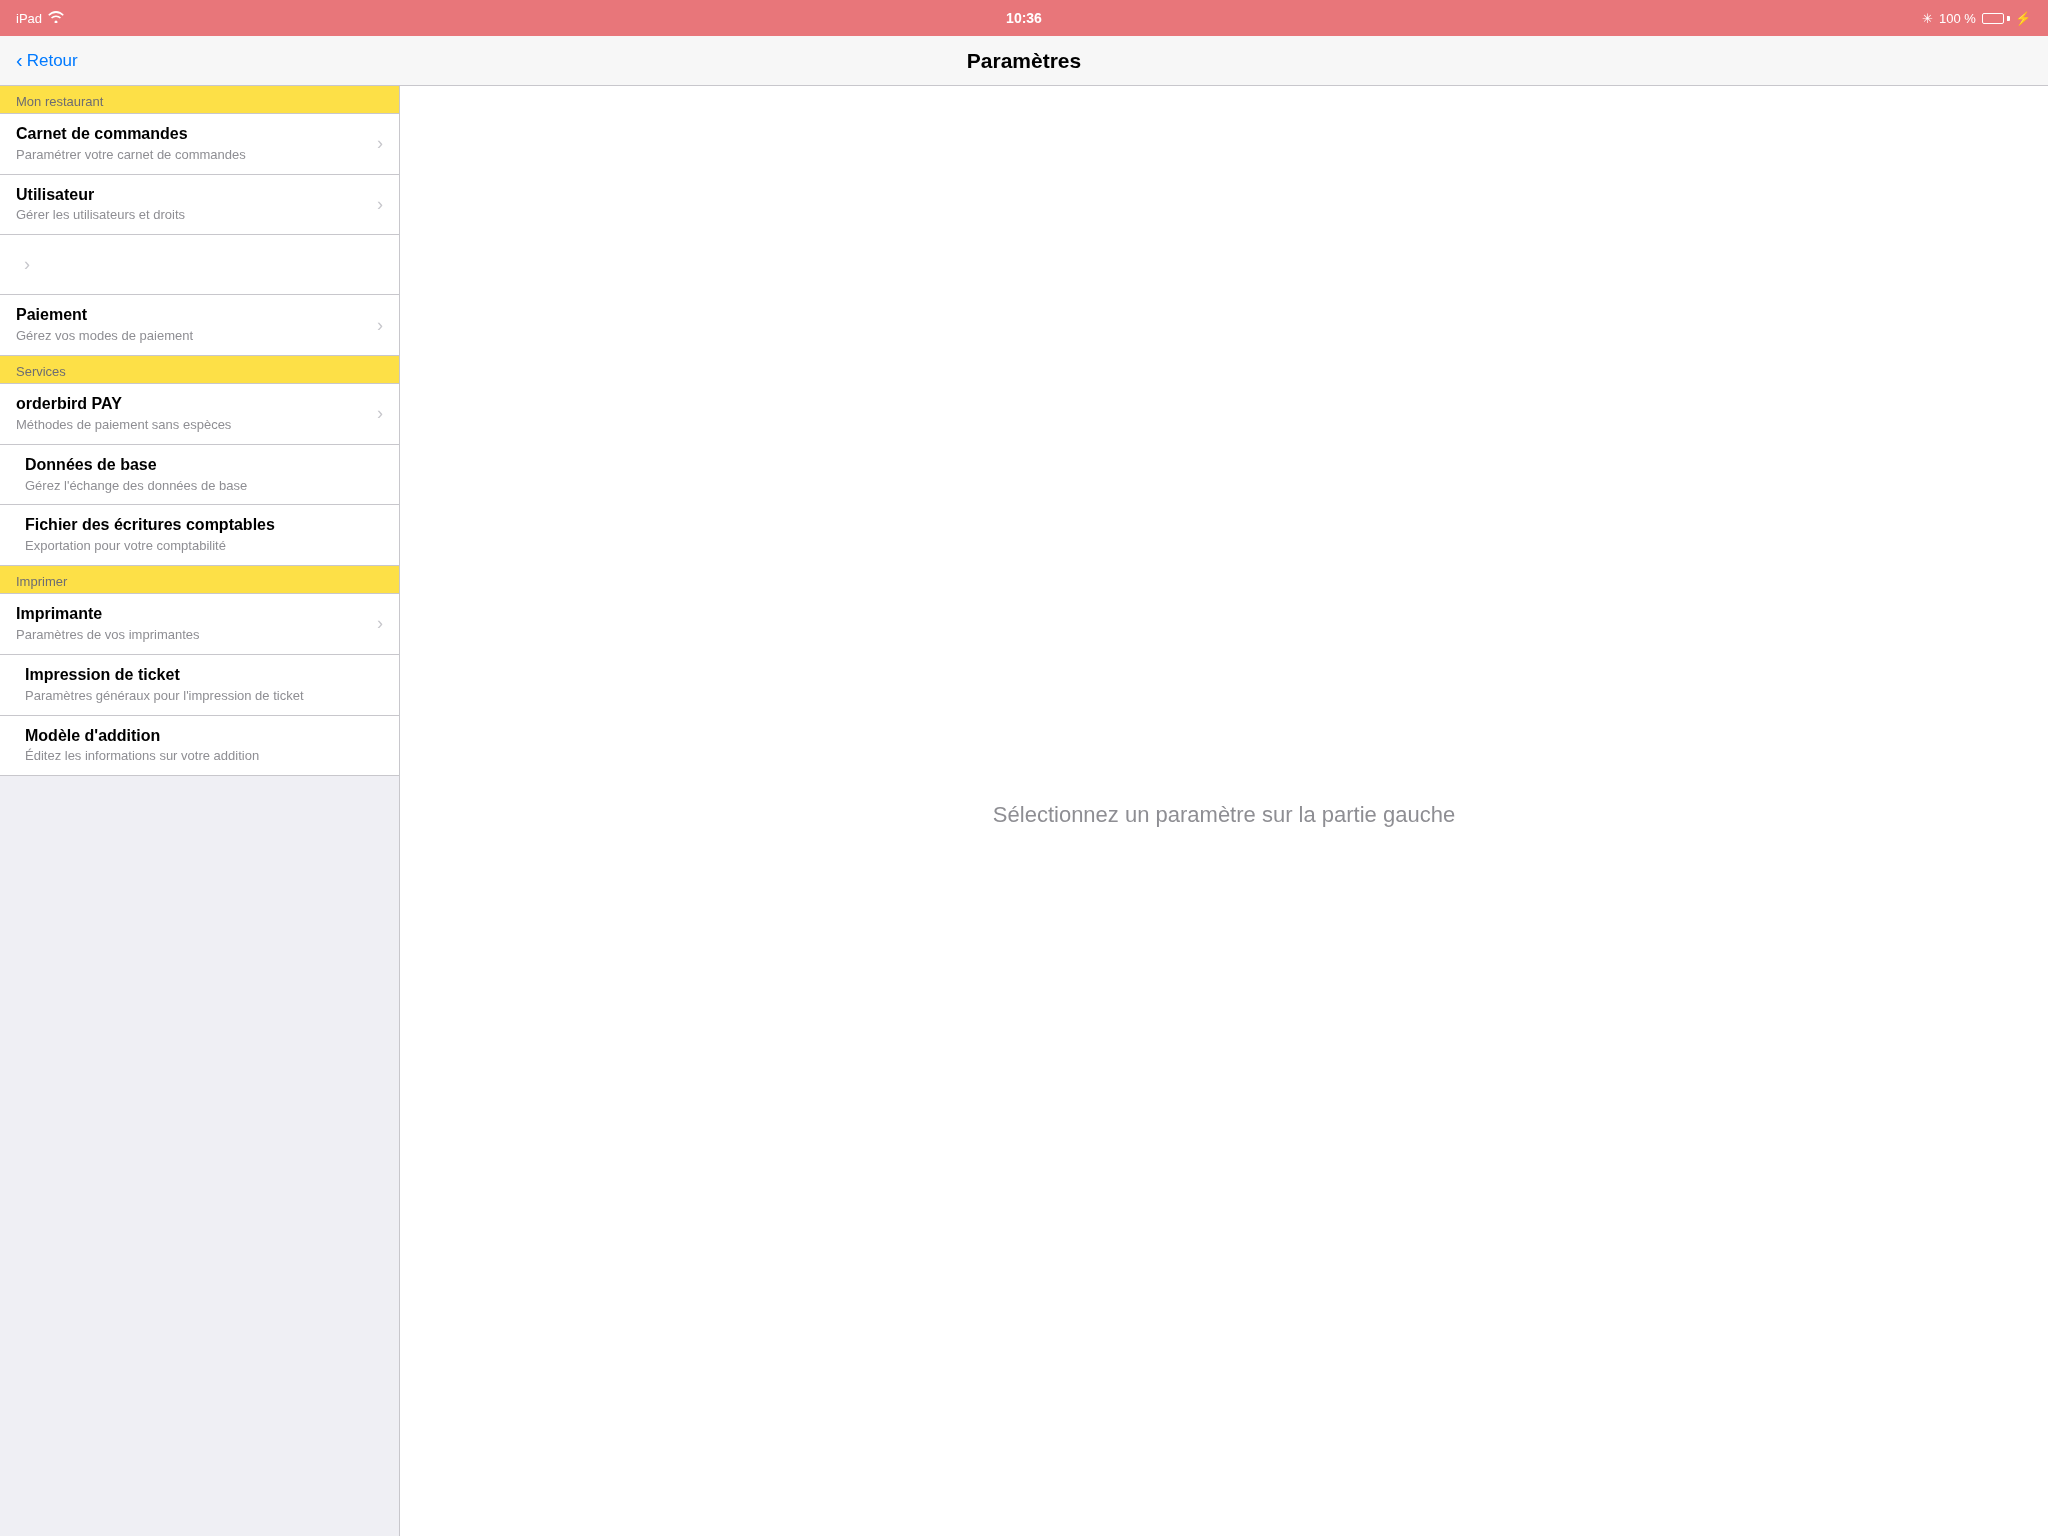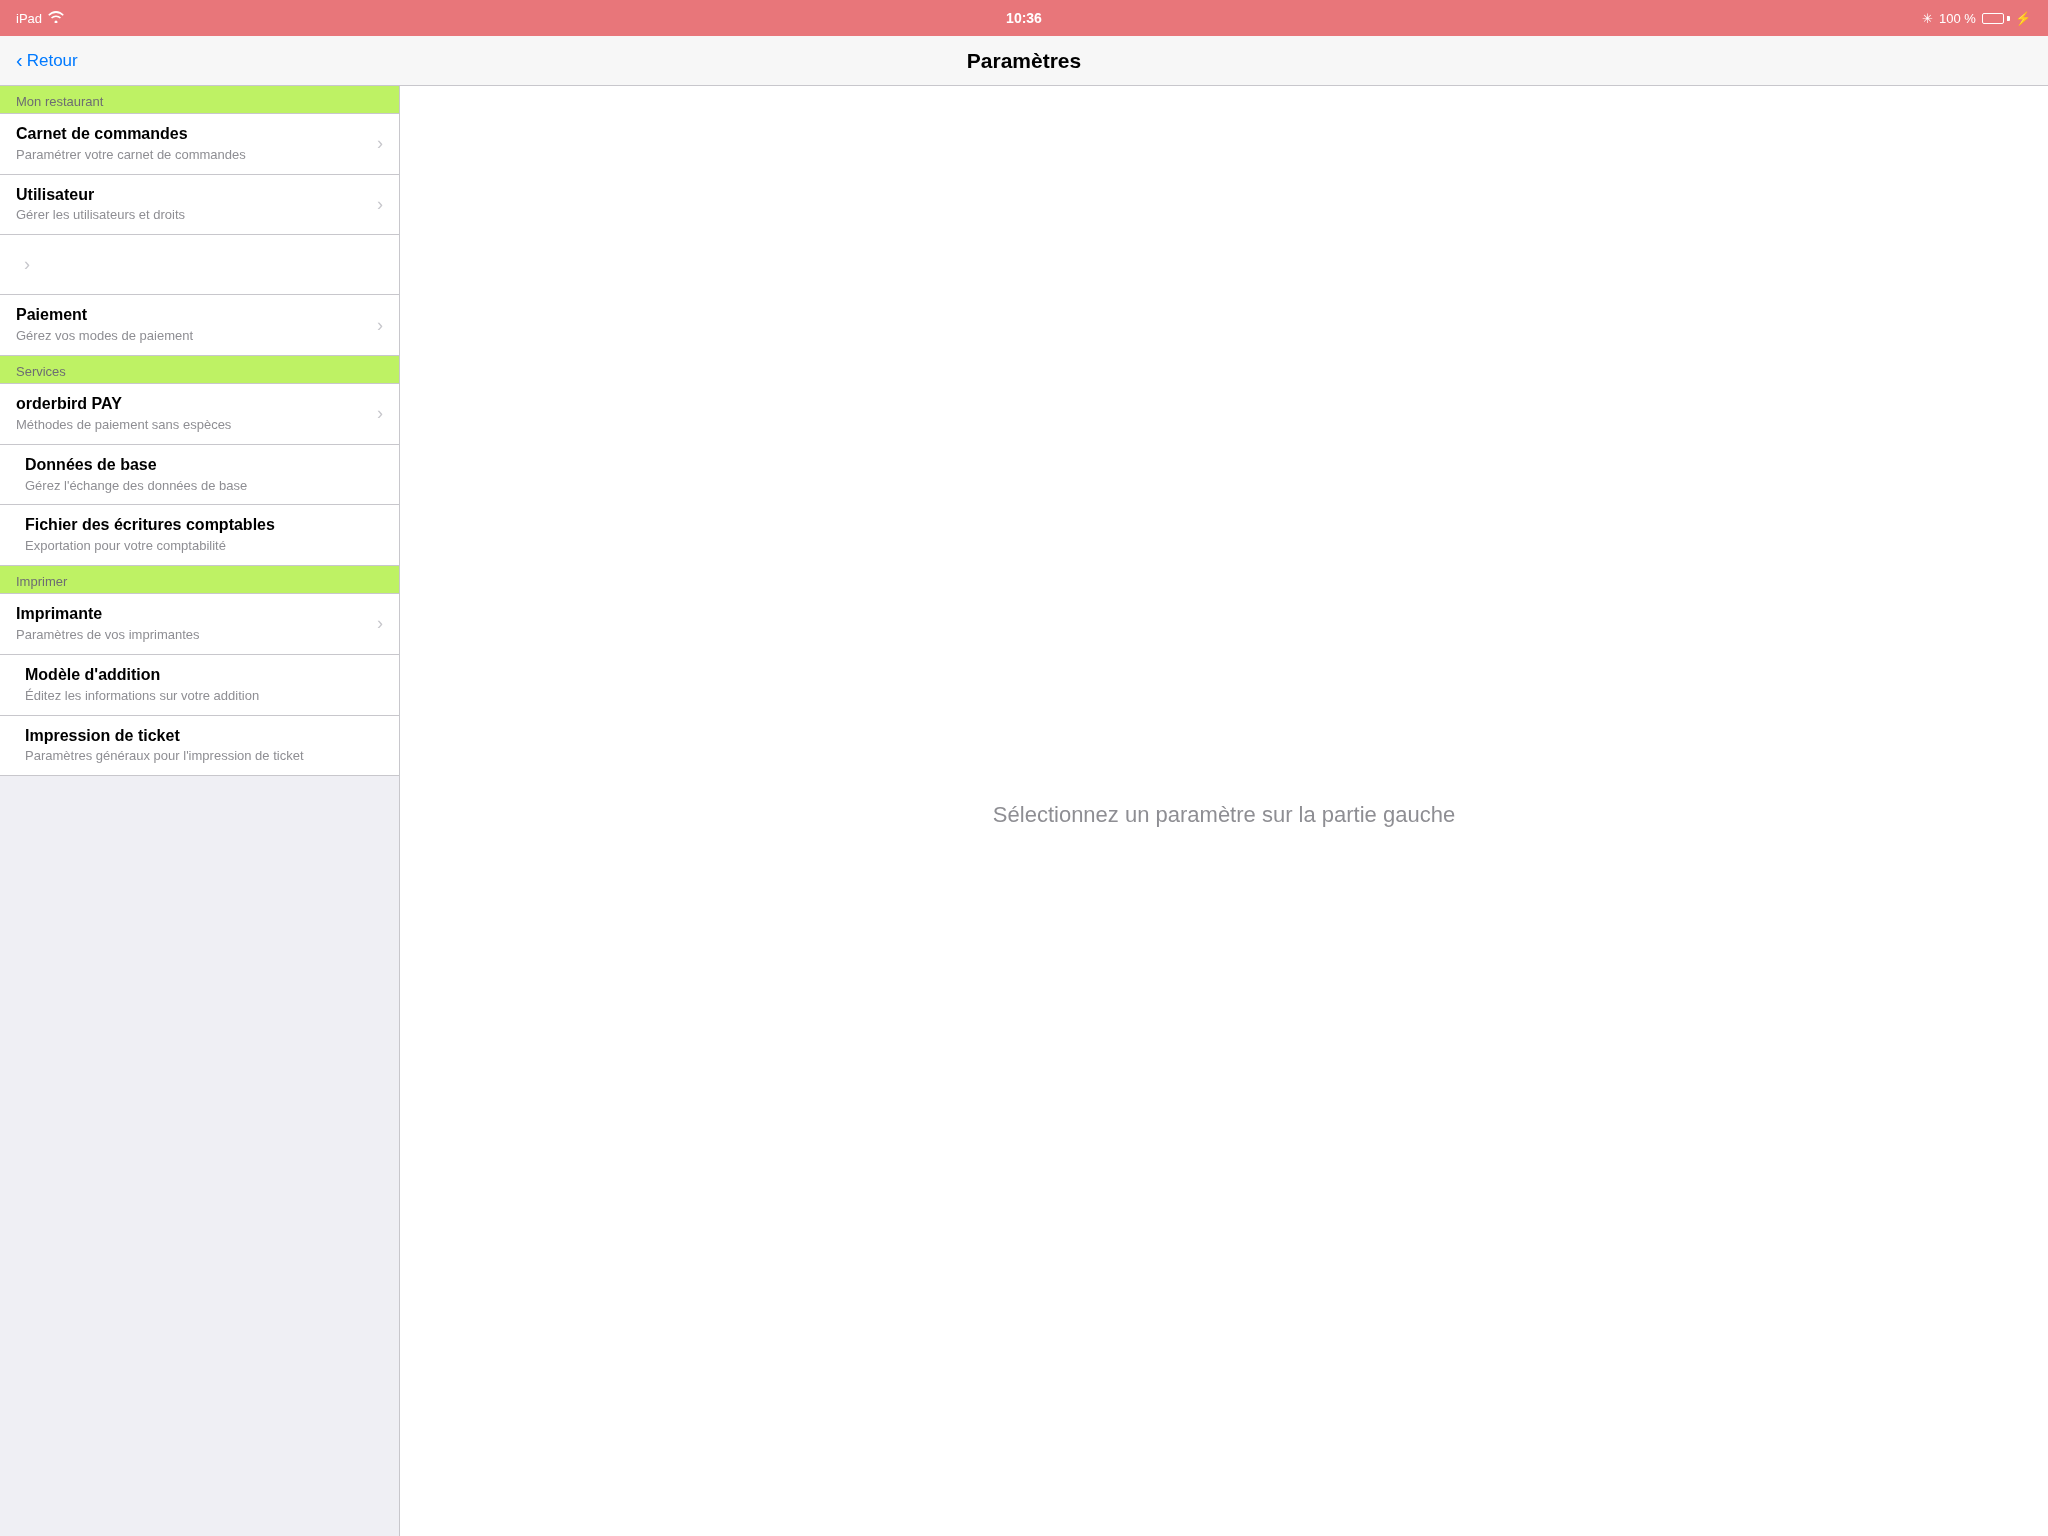--- a/index.html
+++ b/index.html
@@ -130,21 +130,21 @@
     .sidebar {
       width: 30%;
       min-width: 300px;
       max-width: 400px;
       background: #efeff4;
       border-right: 1px solid #c8c7cc;
       overflow-y: auto;
     }
 
     .section-header {
-      background: #bef264;
+      background: #fde047;
       padding: 8px 16px 4px;
       font-size: 13px;
       color: #6d6d72;
       font-weight: 400;
       text-transform: none;
       border-bottom: 1px solid #c8c7cc;
     }
 
     .menu-item {
       background: white;
@@ -309,27 +309,27 @@
 
     <div class="menu-item">
       <div class="menu-item-content">
         <div class="menu-item-title">Imprimante</div>
         <div class="menu-item-subtitle">Paramètres de vos imprimantes</div>
       </div>
       <span class="chevron-right">›</span>
     </div>
 
     <div class="no-chevron-item">
+      <div class="menu-item-title">Impression de ticket</div>
+      <div class="menu-item-subtitle">Paramètres généraux pour l'impression de ticket</div>
+    </div>
+
+    <div class="no-chevron-item">
       <div class="menu-item-title">Modèle d'addition</div>
       <div class="menu-item-subtitle">Éditez les informations sur votre addition</div>
-    </div>
-
-    <div class="no-chevron-item">
-      <div class="menu-item-title">Impression de ticket</div>
-      <div class="menu-item-subtitle">Paramètres généraux pour l'impression de ticket</div>
     </div>
 
   </div>
 
   <div class="content-area">
     <p class="placeholder-text">Sélectionnez un paramètre sur la partie gauche</p>
   </div>
 
 </div>
 

